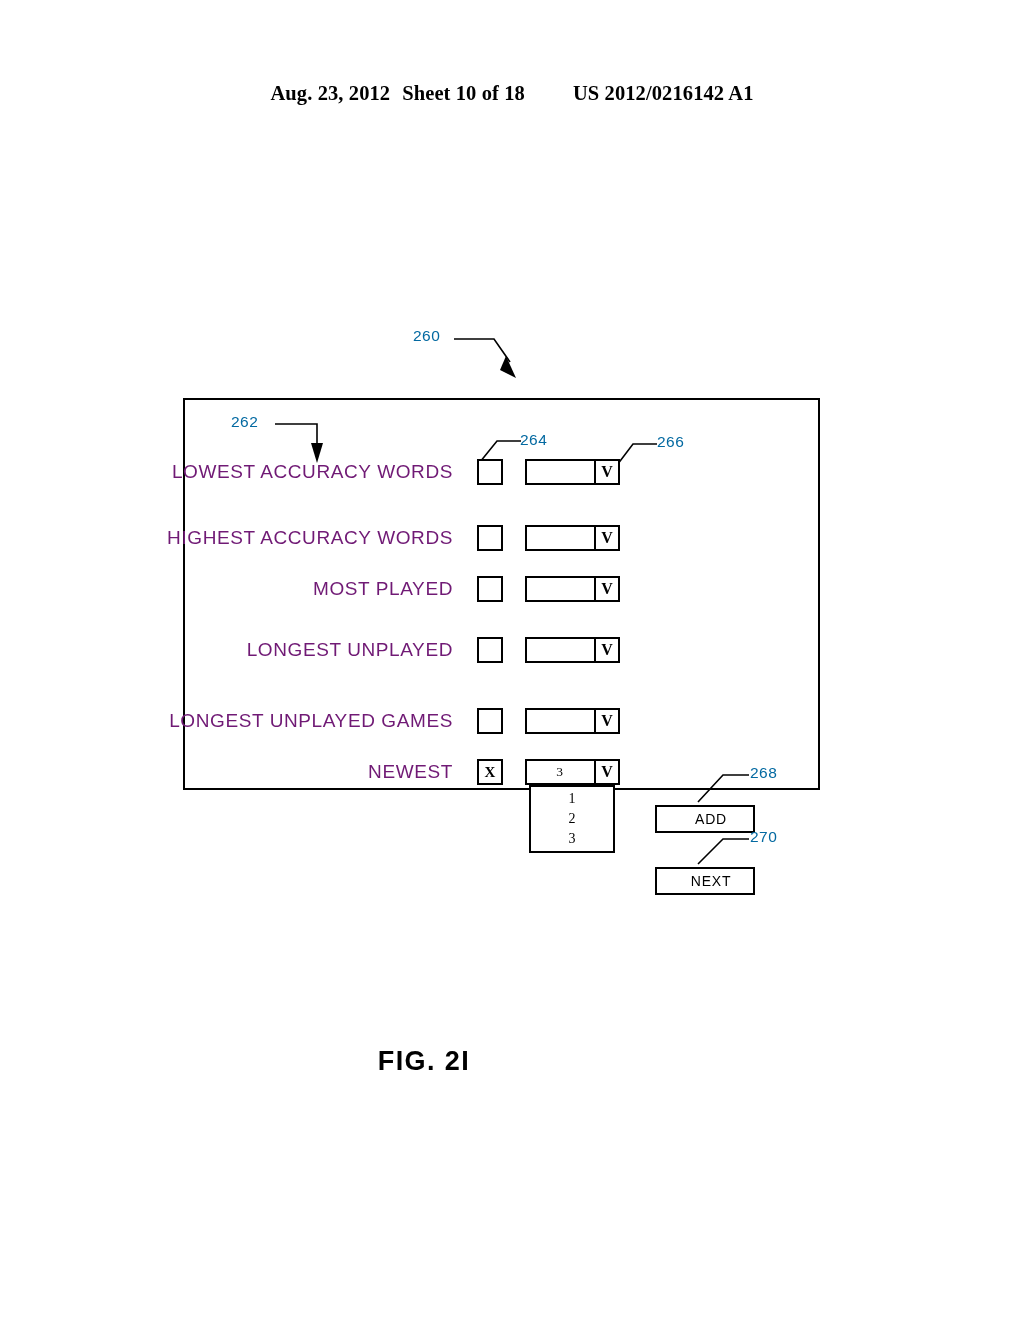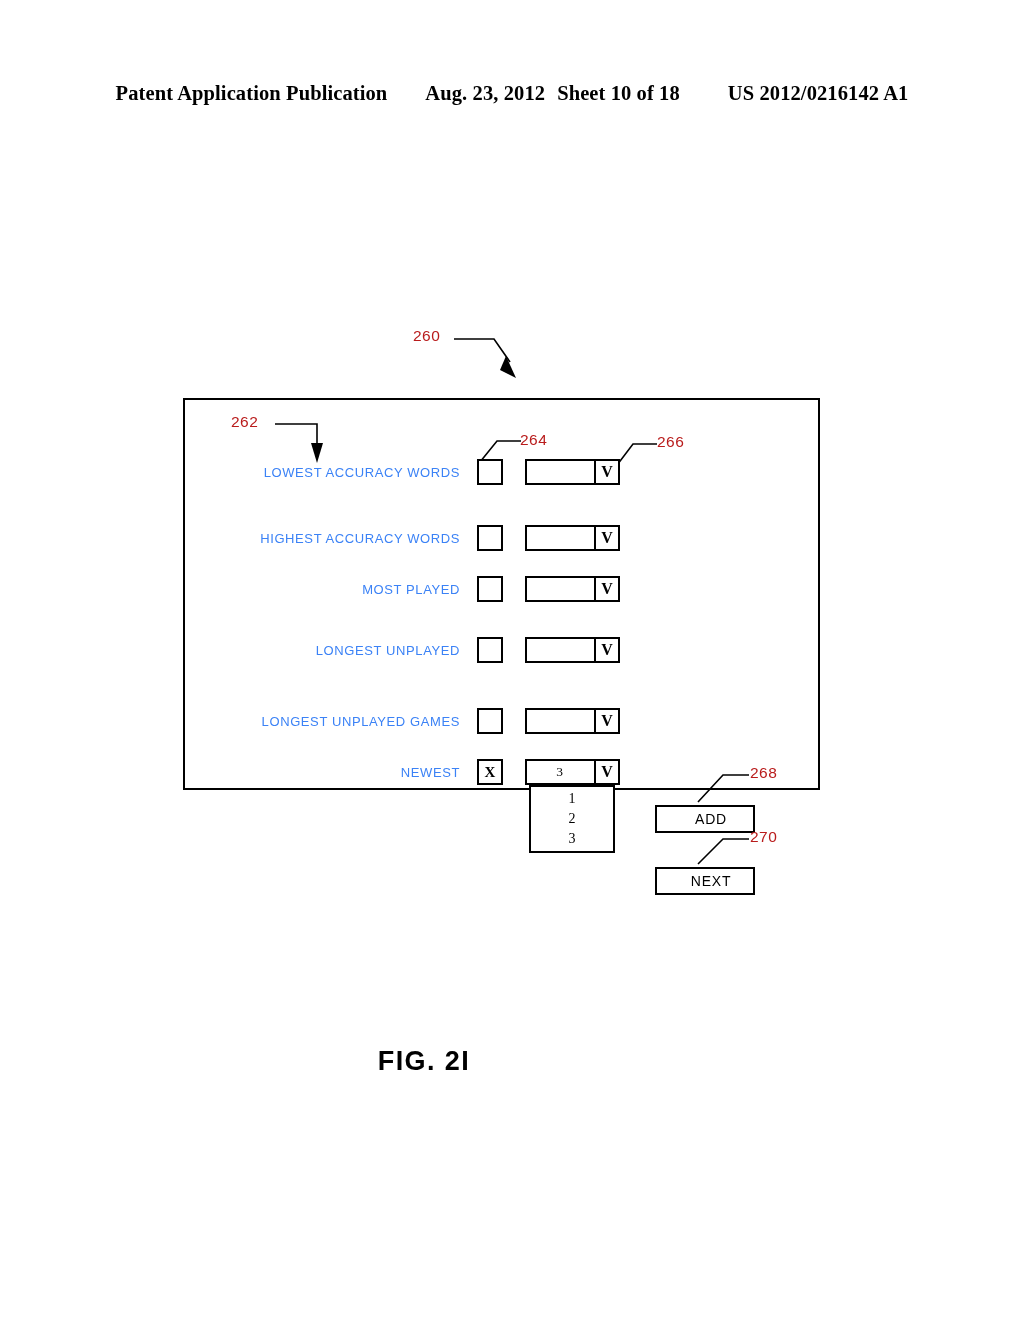--- a/index.html
+++ b/index.html
@@ -61,26 +61,26 @@
   
   .pref-row {
     position: absolute;
     height: 26px;
     display: flex;
     align-items: center;
   }
   .row-label {
     position: absolute;
     right: 100%;
-    margin-right: 17px;
+    margin-right: 24px;
     white-space: nowrap;
-    font-size: 13px;
+    font-size: 19px;
     letter-spacing: 0.6px;
     font-family: "Liberation Sans", sans-serif;
-    color: #3b82f6;
+    color: #701a75;
   }
   .checkbox {
     width: 26px;
     height: 26px;
     border: 2px solid #000;
     box-sizing: border-box;
     background: #fff;
     display: flex;
     align-items: center;
     justify-content: center;
@@ -158,21 +158,21 @@
     font-family: "Liberation Sans", sans-serif;
     padding-left: 12px;
   }
 
   
   .ref-num {
     position: absolute;
     font-size: 15.5px;
     font-family: "Liberation Sans", sans-serif;
     letter-spacing: 0.5px;
-    color: #b91c1c;
+    color: #0369a1;
     white-space: nowrap;
   }
   .leader-svg {
     position: absolute;
     overflow: visible;
     pointer-events: none;
   }
 
   
   .fig-caption {
@@ -184,21 +184,20 @@
     font-family: "Liberation Sans", sans-serif;
     font-weight: bold;
     font-size: 27px;
     letter-spacing: 1.4px;
   }
 </style>
 </head>
 <body>
 
 <div class="page-header">
-  <span class="hdr-pub">Patent Application Publication</span>
   <span class="hdr-date">Aug. 23, 2012</span>
   <span class="hdr-sheet">Sheet 10 of 18</span>
   <span class="hdr-num">US 2012/0216142 A1</span>
 </div>
 
 <div class="figure-stage">
 
   <div class="ref-num" style="left:413px; top:327px;">260</div>
   <svg class="leader-svg" style="left:450px; top:330px;" width="80" height="66">
     <path d="M4,9 L44,9 L60,32" fill="none" stroke="#000" stroke-width="1.6"></path>

